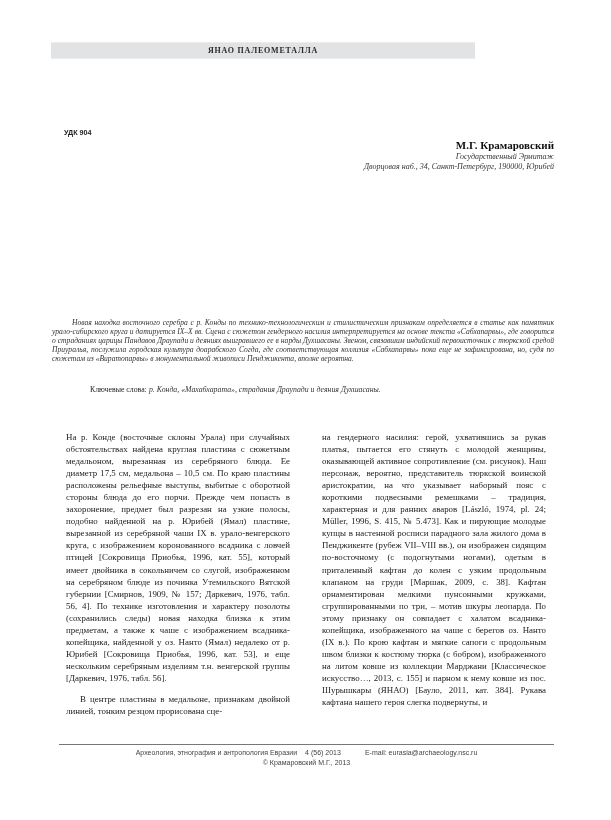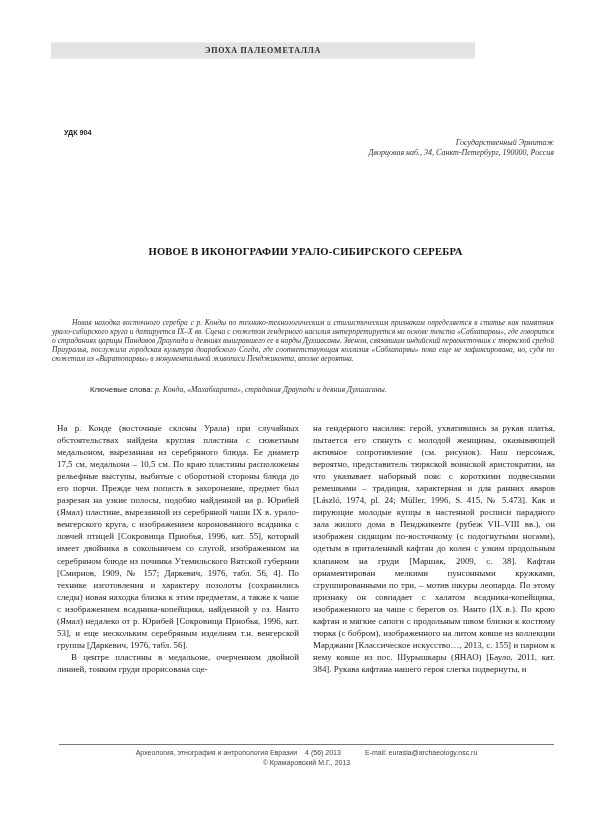--- a/index.html
+++ b/index.html
@@ -7,63 +7,63 @@
   .section-bar { position: absolute; left: 51px; top: 42px; width: 424px; height: 15px; background: #e2e3e5; border-top: 1px solid #ececee; border-bottom: 1px solid #ececee; text-align: center; font-size: 8px; letter-spacing: 0.8px; font-weight: bold; line-height: 15px; color: #2a2a2a; left: 51px; width: 424px; }
   .udk { position: absolute; left: 64px; top: 128px; font-family: "Liberation Sans", sans-serif; font-size: 7.2px; color: #222; font-weight: bold; }
   .author-block { position: absolute; right: 357px; top: 138px; text-align: right; width: 340px; right: 356px; }
   .author-block { left: 214px; right: auto; width: 340px; }
   .author-name { font-size: 11px; font-weight: bold; line-height: 14px; color: #111; }
   .affil { font-size: 8px; font-style: italic; line-height: 10.4px; color: #333; }
   .title { position: absolute; left: 40px; width: 531px; top: 245px; text-align: center; font-size: 10.6px; font-weight: bold; line-height: 13px; letter-spacing: 0.2px; color: #111; }
   .abstract { position: absolute; left: 52px; width: 502px; top: 318px; font-size: 7.6px; font-style: italic; line-height: 9px; text-align: justify; color: #333; }
   .abstract .indent { display: inline-block; width: 20px; }
   .keywords { position: absolute; left: 75px; top: 385px; font-size: 7.8px; font-family: "Liberation Sans", sans-serif; color: #222; }
-  .keywords .kw-label { font-family: Liberation Sans, sans-serif; padding-left: 15px; }
+  .keywords .kw-label { font-family: Liberation Serif, serif; padding-left: 15px; }
   .keywords .kw-text { font-family: "Liberation Serif", serif; font-style: italic; color: #333; }
   .col { position: absolute; top: 422px; width: 242px; font-size: 8.9px; line-height: 12.05px; text-align: justify; color: #1c1c1c; hyphens: manual; }
   .col-left { left: 57px; }
   .col-right { left: 313px; }
-  .col p { margin: 0; text-indent: 0; }
+  .col p { margin: 9px; text-indent: 0; }
   .col p.indent { text-indent: 14px; }
   .footer-rule { position: absolute; left: 59px; top: 744px; width: 495px; height: 1px; background: #777; }
   .footer { position: absolute; left: 59px; width: 495px; top: 748px; font-family: "Liberation Sans", sans-serif; font-size: 7px; color: #444; text-align: center; line-height: 10px; }
   .footer .journal { display: inline-block; }
   .footer .gap { display: inline-block; width: 8px; }
   .footer .gap2 { display: inline-block; width: 24px; }
 </style>
 </head>
 <body>
 
 <div class="section-bar">
-  <span>ЭПОХА ПАЛЕОМЕТАЛЛА</span>
+  <span>ЯНАО ПАЛЕОМЕТАЛЛА</span>
 </div>
 
 <div class="udk">УДК 904</div>
 
 <div class="author-block">
+  <div class="author-name">М.Г. Крамаровский</div>
   <div class="affil">Государственный Эрмитаж</div>
-  <div class="affil">Дворцовая наб., 34, Санкт-Петербург, 190000, Россия</div>
+  <div class="affil">Дворцовая наб., 34, Санкт-Петербург, 190000, Юрибей</div>
 </div>
 
 <div class="title">
-  <div>НОВОЕ В ИКОНОГРАФИИ УРАЛО-СИБИРСКОГО СЕРЕБРА</div>
 </div>
 
 <div class="abstract">
   <span class="indent"></span><span>Новая находка восточного серебра с р. Конды по технико-технологическим и стилистическим признакам определяется в статье как памятник урало-сибирского круга и датируется IX–X вв. Сцена с сюжетом гендерного насилия интерпретируется на основе текста «Сабхапарвы», где говорится о страданиях царицы Пандавов Драупади и деяниях выигравшего ее в нарды Духшасаны. Звеном, связавшим индийский первоисточник с тюркской средой Приуралья, послужила городская культура доарабского Согда, где соответствующая коллизия «Сабхапарвы» пока еще не зафиксирована, но, судя по сюжетам из «Виратопарвы» в монументальной живописи Пенджикента, вполне вероятна.</span>
 </div>
 
 <div class="keywords">
   <span class="kw-label">Ключевые слова:</span>
   <span class="kw-text">р. Конда, «Махабхарата», страдания Драупади и деяния Духшасаны.</span>
 </div>
 
 <div class="col col-left">
   <p>На р. Конде (восточные склоны Урала) при случайных обстоятельствах найдена круглая пластина с сюжетным медальоном, вырезанная из серебряного блюда. Ее диаметр 17,5 см, медальона – 10,5 см. По краю пластины расположены рельефные выступы, выбитые с оборотной стороны блюда до его порчи. Прежде чем попасть в захоронение, предмет был разрезан на узкие полосы, подобно найденной на р. Юрибей (Ямал) пластине, вырезанной из серебряной чаши IX в. урало-венгерского круга, с изображением коронованного всадника с ловчей птицей [Сокровища Приобья, 1996, кат. 55], который имеет двойника в сокольничем со слугой, изображенном на серебряном блюде из починка Утемильского Вятской губернии [Смирнов, 1909, № 157; Даркевич, 1976, табл. 56, 4]. По технике изготовления и характеру позолоты (сохранились следы) новая находка близка к этим предметам, а также к чаше с изображением всадника-копейщика, найденной у оз. Нанто (Ямал) недалеко от р. Юрибей [Сокровища Приобья, 1996, кат. 53], и еще нескольким серебряным изделиям т.н. венгерской группы [Даркевич, 1976, табл. 56].</p>
-  <p class="indent">В центре пластины в медальоне, очерченном двойной линией, тонким груди прорисована сце-</p>
+  <p class="indent">В центре пластины в медальоне, признакам двойной линией, тонким резцом прорисована сце-</p>
 </div>
 
 <div class="col col-right">
   <p>на гендерного насилия: герой, ухватившись за рукав платья, пытается его стянуть с молодой женщины, оказывающей активное сопротивление (см. рисунок). Наш персонаж, вероятно, представитель тюркской воинской аристократии, на что указывает наборный пояс с короткими подвесными ремешками – традиция, характерная и для ранних аваров [László, 1974, pl. 24; Müller, 1996, S. 415, № 5.473]. Как и пирующие молодые купцы в настенной росписи парадного зала жилого дома в Пенджикенте (рубеж VII–VIII вв.), он изображен сидящим по-восточному (с подогнутыми ногами), одетым в приталенный кафтан до колен с узким продольным клапаном на груди [Маршак, 2009, с. 38]. Кафтан орнаментирован мелкими пунсонными кружками, сгруппированными по три, – мотив шкуры леопарда. По этому признаку он совпадает с халатом всадника-копейщика, изображенного на чаше с берегов оз. Нанто (IX в.). По крою кафтан и мягкие сапоги с продольным швом близки к костюму тюрка (с бобром), изображенного на литом ковше из коллекции Марджани [Классическое искусство…, 2013, с. 155] и парном к нему ковше из пос. Шурышкары (ЯНАО) [Бауло, 2011, кат. 384]. Рукава кафтана нашего героя слегка подвернуты, и</p>
 </div>
 
 <div class="footer-rule"></div>
 <div class="footer">
   <div>
     <span class="journal">Археология, этнография и антропология Евразии</span><span class="gap"></span><span>4 (56)  2013</span><span class="gap2"></span><span>E-mail: eurasia@archaeology.nsc.ru</span>

